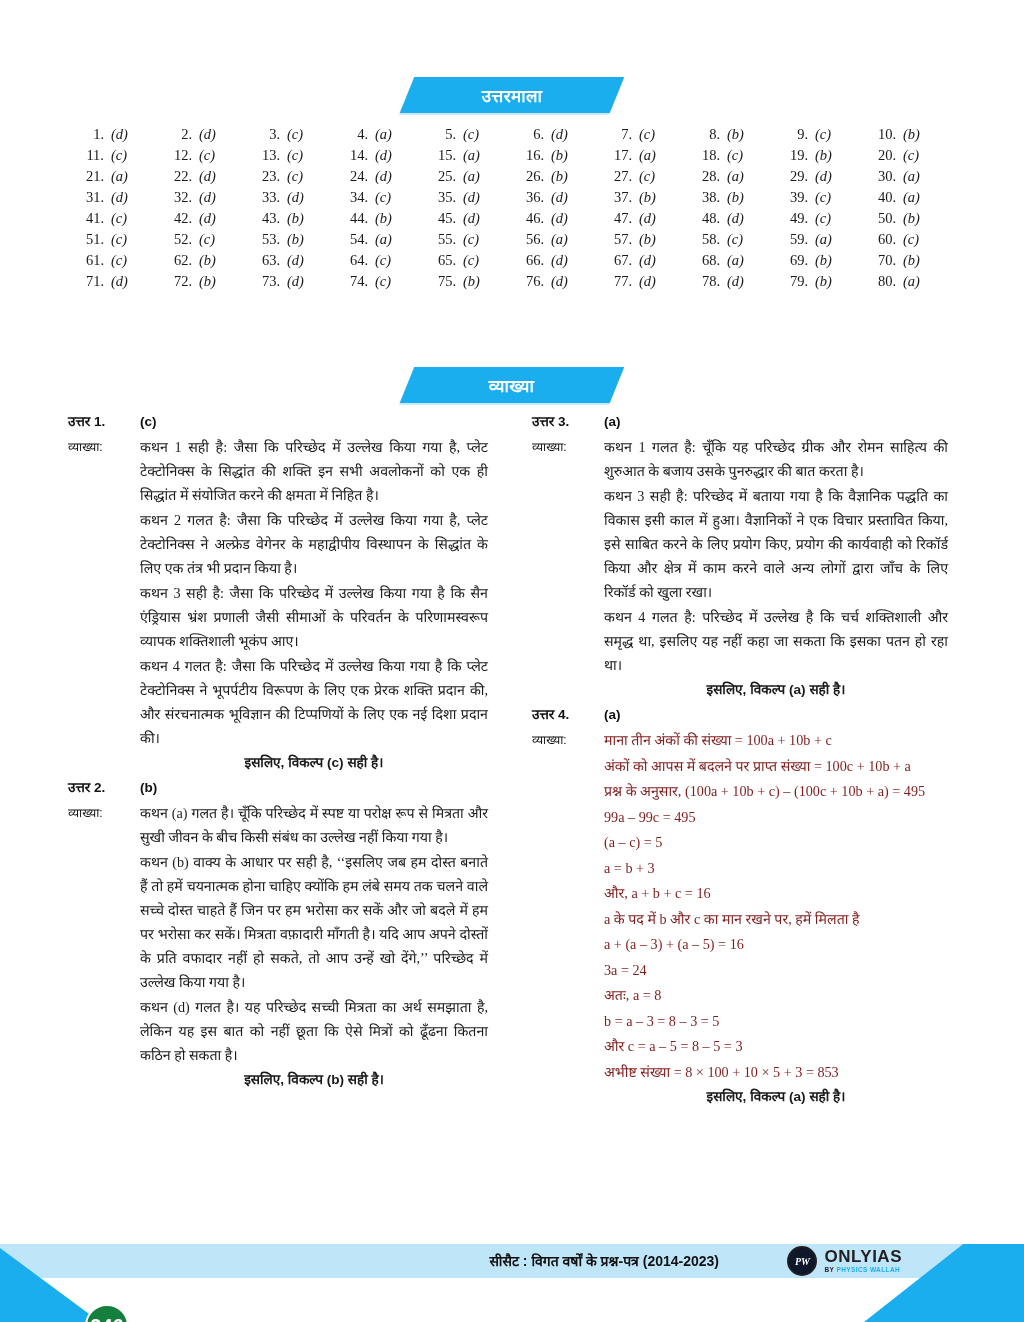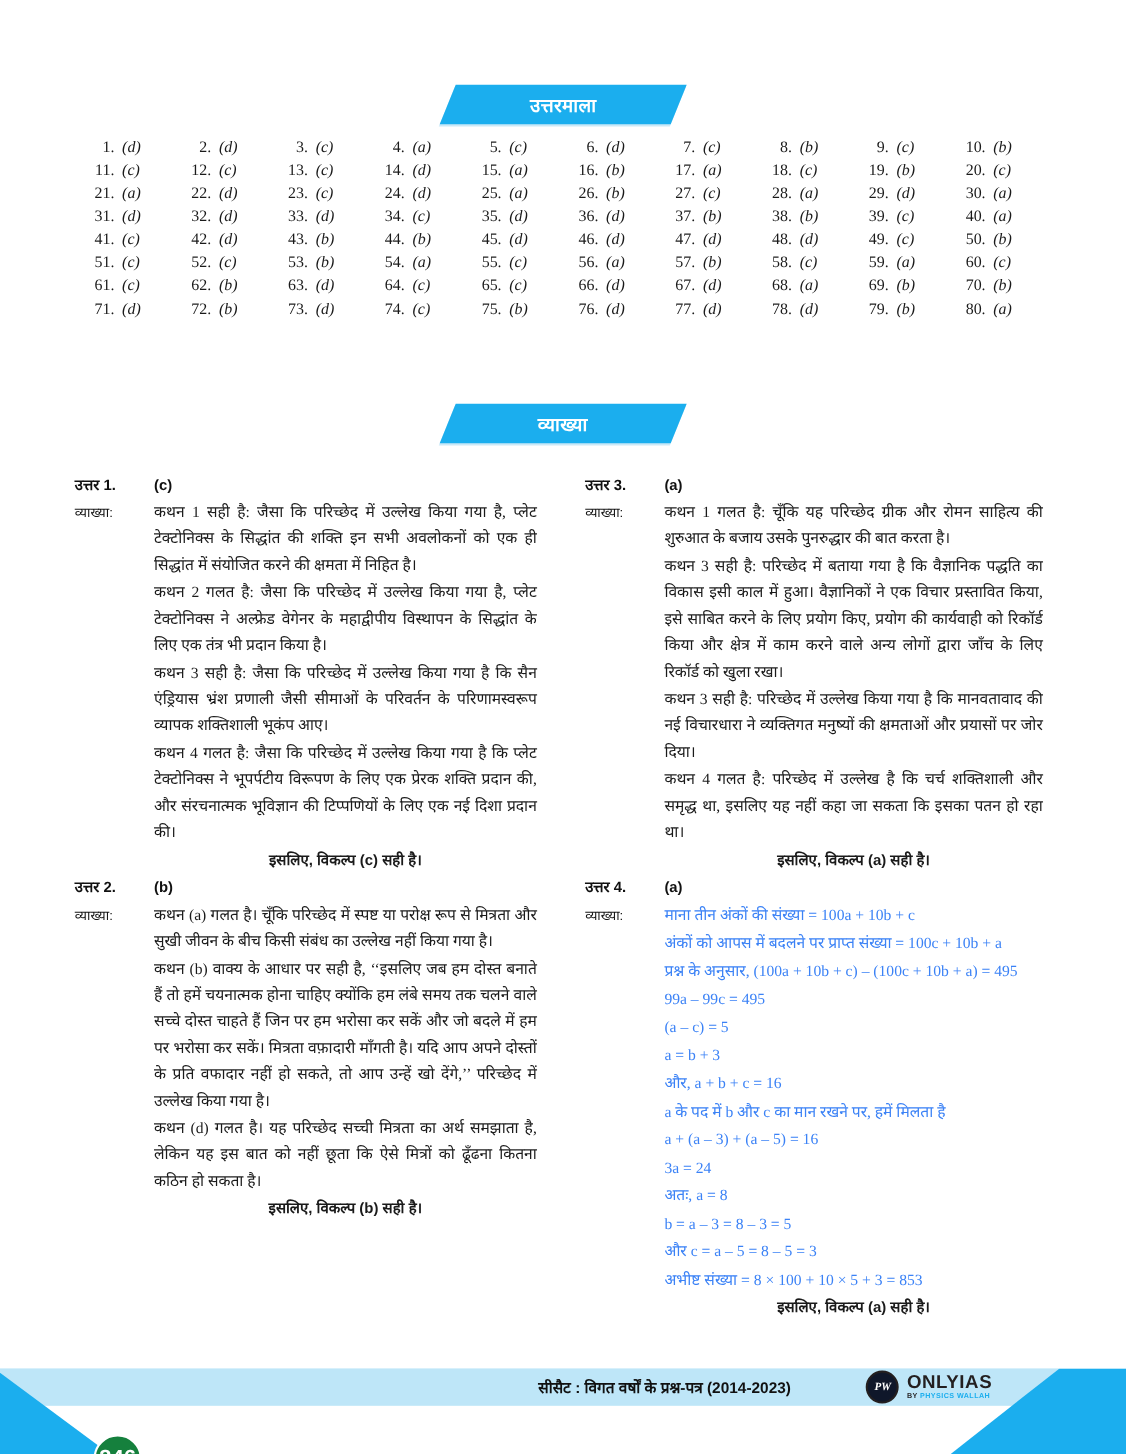--- a/index.html
+++ b/index.html
@@ -68,21 +68,21 @@
     width: 26px;
     text-align: right;
     margin-right: 7px;
   }
   .ans-opt { font-style: italic; }
 
   
   .columns {
     position: absolute;
     left: 0;
-    top: 431px;
+    top: 412px;
     width: 1024px;
     display: flex;
     gap: 0px;
   }
   .col {
     width: 512px;
     padding: 0 24px 0 68px;
   }
   .col.right { padding: 0 76px 0 20px; }
 
@@ -131,21 +131,21 @@
   .para.bold {
     font-family: "Liberation Sans", "DejaVu Sans", sans-serif;
     font-weight: 700;
     font-size: 13.6px;
     text-align: center;
   }
   .mathline {
     font-family: "Liberation Serif", "DejaVu Serif", serif;
     font-size: 14.2px;
     line-height: 25.5px;
-    color: #3b82f6;
+    color: #7f1d1d;
     text-align: left;
     white-space: nowrap;
   }
 
   
   .footer-bar {
     position: absolute;
     left: 0;
     top: 1244px;
     width: 1024px;
@@ -625,21 +625,20 @@
       <div class="qa-block">
         <div class="qa-head">
           <div class="lbl">उत्तर 3.</div>
           <div class="opt">(a)</div>
         </div>
         <div class="exp-row">
           <div class="exp-label">व्याख्या:</div>
           <div class="exp-body">
             <div class="para">कथन 1 गलत है: चूँकि यह परिच्छेद ग्रीक और रोमन साहित्य की शुरुआत के बजाय उसके पुनरुद्धार की बात करता है।</div>
             <div class="para">कथन 3 सही है: परिच्छेद में बताया गया है कि वैज्ञानिक पद्धति का विकास इसी काल में हुआ। वैज्ञानिकों ने एक विचार प्रस्तावित किया, इसे साबित करने के लिए प्रयोग किए, प्रयोग की कार्यवाही को रिकॉर्ड किया और क्षेत्र में काम करने वाले अन्य लोगों द्वारा जाँच के लिए रिकॉर्ड को खुला रखा।</div>
-            <div class="para">कथन 3 सही है: परिच्छेद में उल्लेख किया गया है कि मानवतावाद की नई विचारधारा ने व्यक्तिगत मनुष्यों की क्षमताओं और प्रयासों पर जोर दिया।</div>
             <div class="para">कथन 4 गलत है: परिच्छेद में उल्लेख है कि चर्च शक्तिशाली और समृद्ध था, इसलिए यह नहीं कहा जा सकता कि इसका पतन हो रहा था।</div>
             <div class="para bold">इसलिए, विकल्प (a) सही है।</div>
           </div>
         </div>
       </div>
 
       <div class="qa-block">
         <div class="qa-head">
           <div class="lbl">उत्तर 4.</div>
           <div class="opt">(a)</div>

